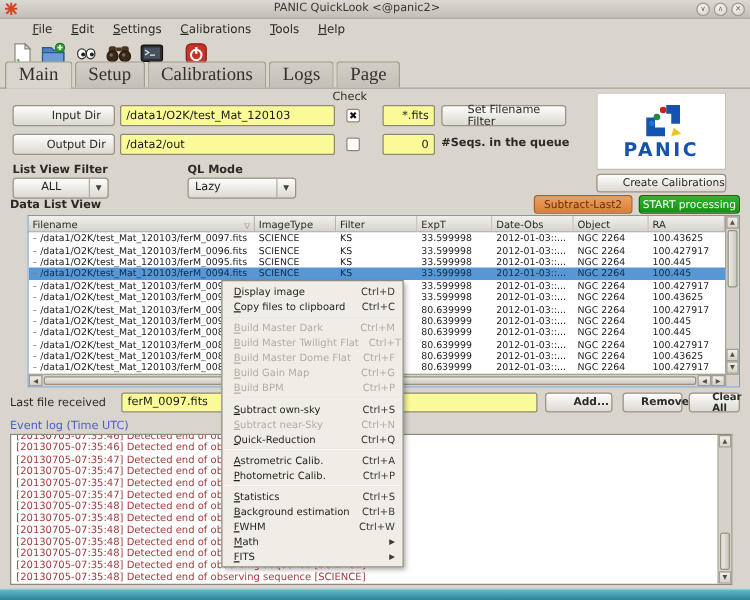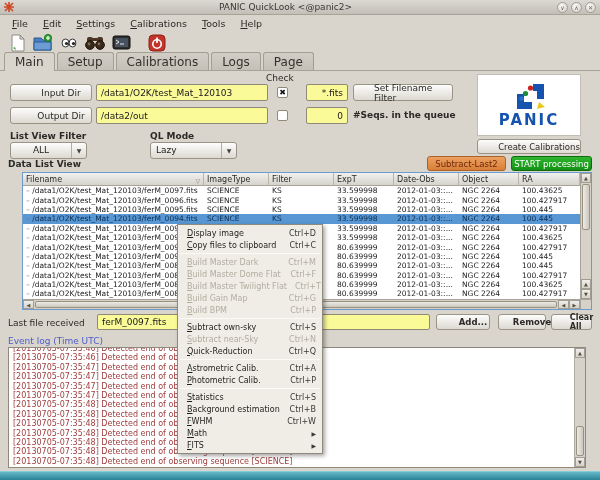--- a/index.html
+++ b/index.html
@@ -13,35 +13,35 @@
   .titlebar { position:absolute; left:0; top:0; width:600px; height:15px;
     background:linear-gradient(#dcd9d3,#c3bfb7); border-bottom:1px solid #a8a399;
     display:flex; align-items:center; padding:0 4px; }
   .titlebar .title { flex:1; text-align:center; font-size:9px; color:#3a3833; }
   .winbtns { display:flex; gap:3px; }
   .winbtn { width:11px; height:11px; border-radius:50%; border:1px solid #a19c91;
     background:radial-gradient(circle at 35% 30%, #f7f6f3, #d4d0c8);
     font-size:6px; line-height:9px; text-align:center; color:#6b665c; }
   
   .menubar { position:absolute; left:0; top:16px; width:600px; height:15px;
-    display:flex; align-items:center; padding-left:5px; gap:1px; }
+    display:flex; align-items:center; padding-left:19px; gap:1px; }
   .mtitle { font-size:9.5px; padding:1px 7px; color:#2b2a26; display:inline-block; }
   .mtitle::first-letter { text-decoration:underline; }
   
   .toolbar { position:absolute; left:0; top:31px; width:600px; height:24px;
     display:flex; align-items:center; gap:6px; padding-left:7px; }
   .tbico { width:20px; height:20px; display:flex; align-items:center; justify-content:center; }
   .tbico.gap { margin-left:10px; }
   
   .tabbar { position:absolute; left:0; top:55px; width:600px; height:16px;
     display:flex; align-items:flex-end; padding-left:4px; gap:2px;
     border-bottom:1px solid #a8a399; }
   .tab { border:1px solid #a39e92; border-bottom:none; border-radius:3px 3px 0 0;
-    background:linear-gradient(#d2cec6,#c4c0b8); font-size:12px; padding:2px 10px 1px;
-    color:#33312c; }
+    background:linear-gradient(#d2cec6,#c4c0b8); font-size:15px; padding:2px 10px 1px;
+    color:#33312c;font-family:Liberation Serif, serif; }
   .tab.active { background:#d9d5cd; position:relative; margin-bottom:-1px; padding-bottom:2px; }
   
   .btn { position:absolute; display:flex; align-items:center; justify-content:center;
     background:linear-gradient(#fdfdfc,#ddd9d2); border:1px solid #9a9487;
     border-radius:3px; font-size:9px; color:#2b2a26;padding-left:20px; }
   .yfield { position:absolute; background:#fafa99; border:1px solid #8f8a76;
     border-radius:2px; font-size:9px; padding:0 4px; color:#1a1a1a;
     font-family:"DejaVu Sans", sans-serif; }
   .yfield.right { text-align:right; }
   .lbl { position:absolute; font-size:9px; color:#2b2a26; white-space:nowrap; }
@@ -447,26 +447,26 @@
       <div class="mi">
         <span class="lab">Copy files to clipboard</span>
         <span class="sc">Ctrl+C</span>
       </div>
       <div class="msep"></div>
       <div class="mi dis">
         <span class="lab">Build Master Dark</span>
         <span class="sc">Ctrl+M</span>
       </div>
       <div class="mi dis">
+        <span class="lab">Build Master Twilight Flat</span>
+        <span class="sc">Ctrl+T</span>
+      </div>
+      <div class="mi dis">
         <span class="lab">Build Master Dome Flat</span>
         <span class="sc">Ctrl+F</span>
-      </div>
-      <div class="mi dis">
-        <span class="lab">Build Master Twilight Flat</span>
-        <span class="sc">Ctrl+T</span>
       </div>
       <div class="mi dis">
         <span class="lab">Build Gain Map</span>
         <span class="sc">Ctrl+G</span>
       </div>
       <div class="mi dis">
         <span class="lab">Build BPM</span>
         <span class="sc">Ctrl+P</span>
       </div>
       <div class="msep"></div>

